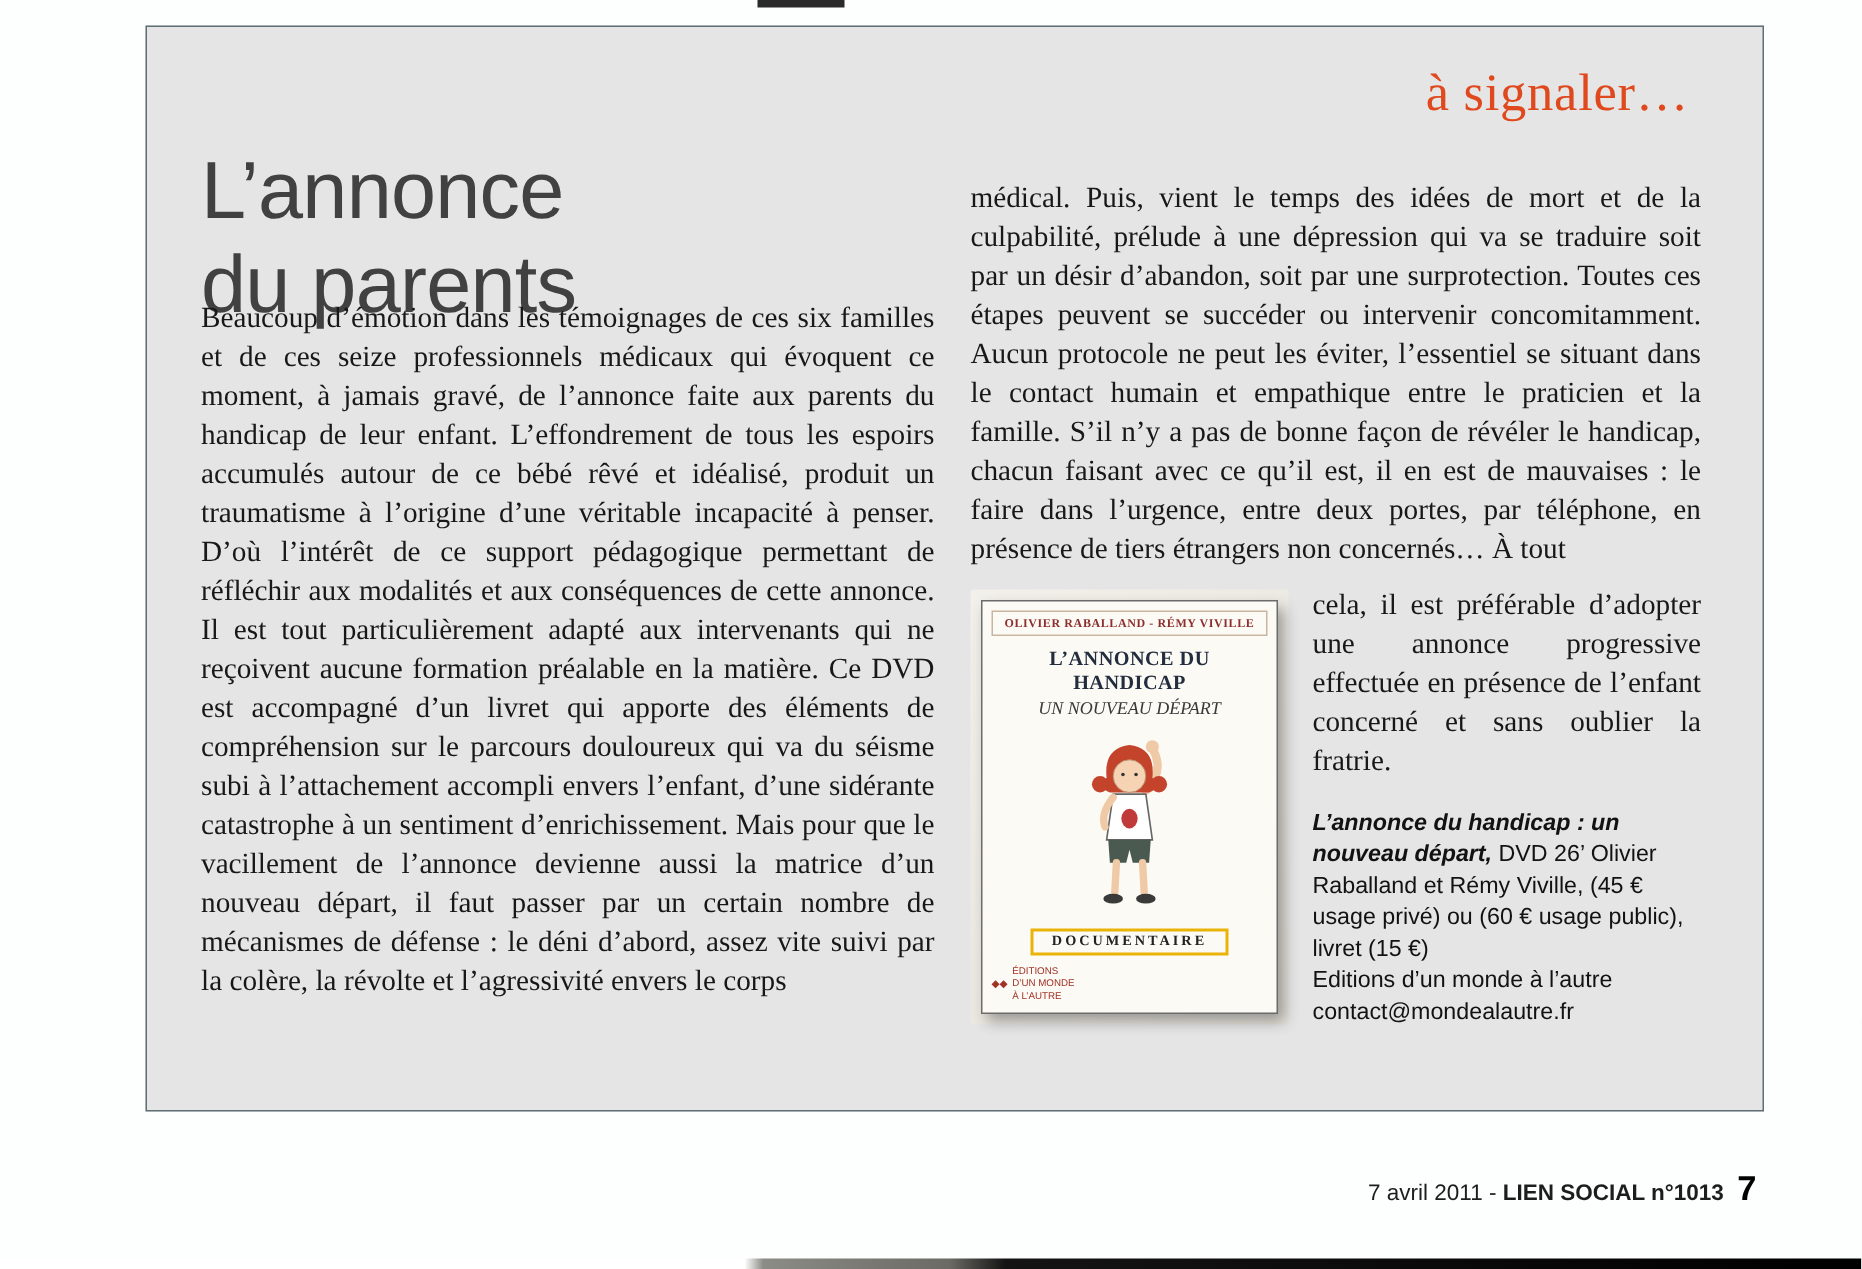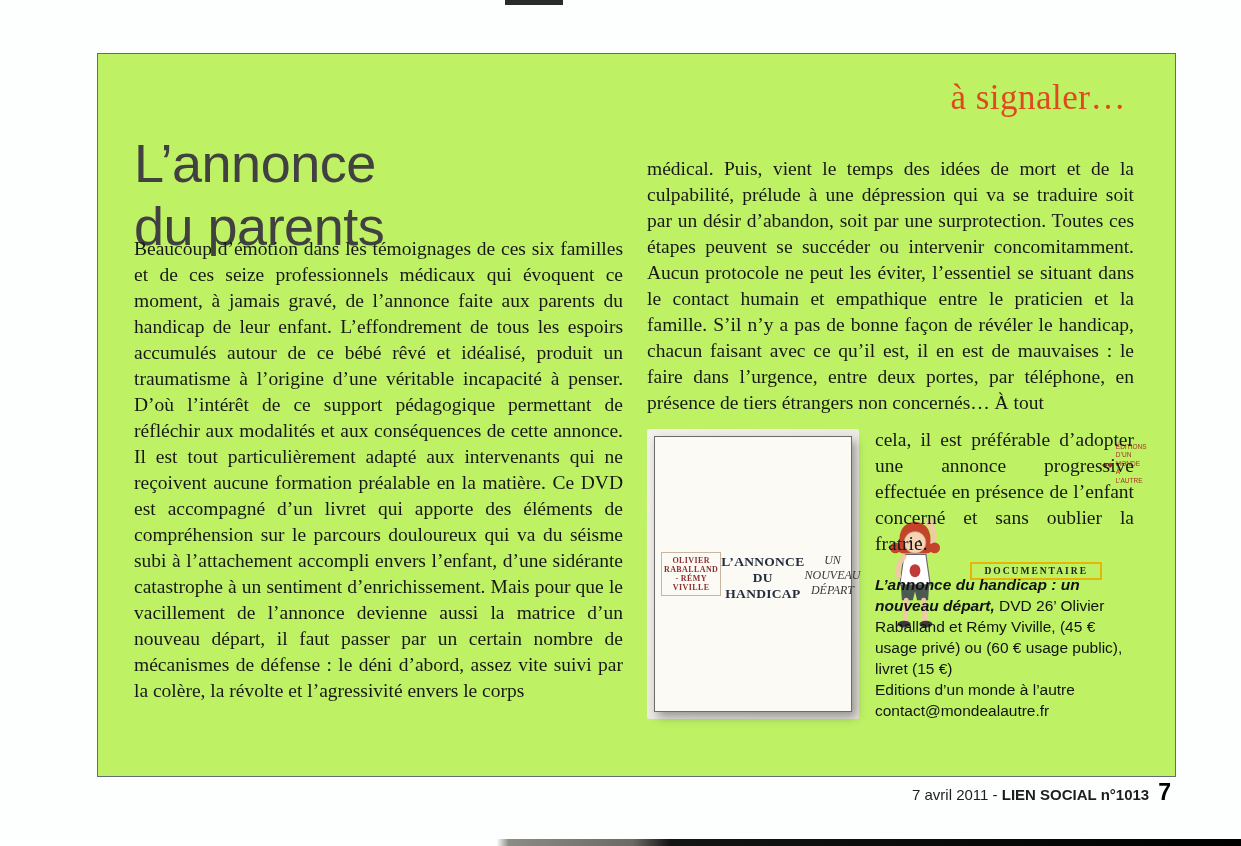--- a/index.html
+++ b/index.html
@@ -14,24 +14,23 @@
     background: #fdfefe;
     overflow: hidden;
     font-family: "Liberation Serif", serif;
   }
   .frame {
     position: absolute;
     left: 97px;
     top: 17px;
     width: 1079px;
     height: 724px;
-    background: #bef264;
+    background: #e5e5e5;
     border: 1.5px solid #5f6e74;
     box-sizing: border-box;
-    margin-top: 36px;
   }
   .section-label {
     position: absolute;
     top: 24px;
     right: 49px;
     font-family: "Liberation Serif", serif;
     font-size: 35px;
     color: #e0481e;
     letter-spacing: 0.5px;
   }
@@ -83,21 +82,21 @@
     box-sizing: border-box;
   }
   .dvd-card {
     width: 100%;
     height: 100%;
     box-sizing: border-box;
     background: #fbfaf5;
     border: 1px solid #6b6b6b;
     box-shadow: 4px 5px 9px rgba(55,55,55,0.45);
     display: flex;
-    flex-direction: row;
+    flex-direction: column;
     align-items: center;
     padding: 6px;
   }
   .dvd-authors {
     width: 100%;
     box-sizing: border-box;
     border: 1px solid #c8b6a2;
     padding: 3px 2px;
     font-family: "Liberation Serif", serif;
     font-weight: bold;

